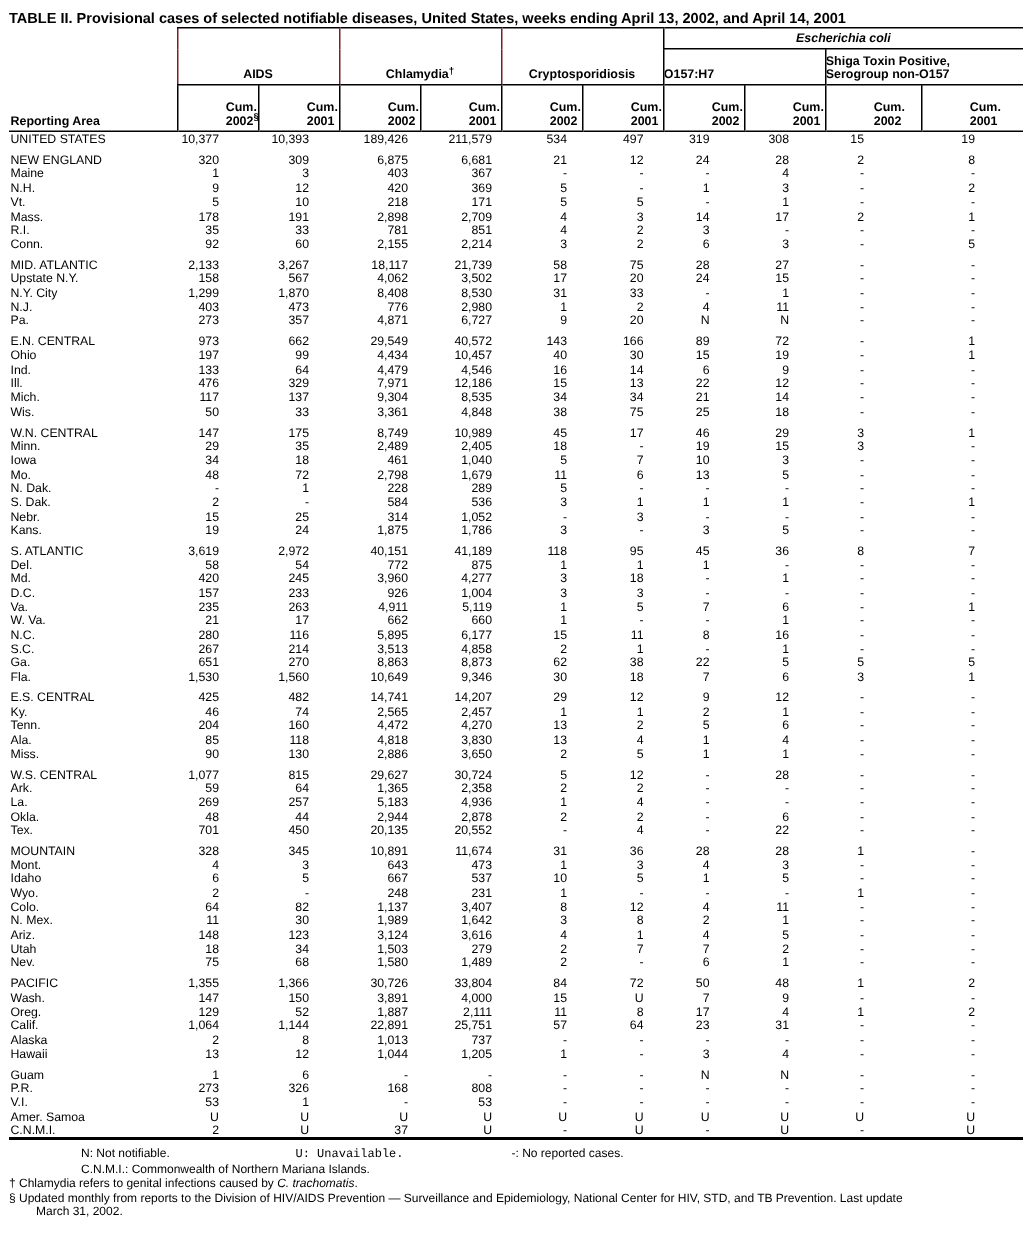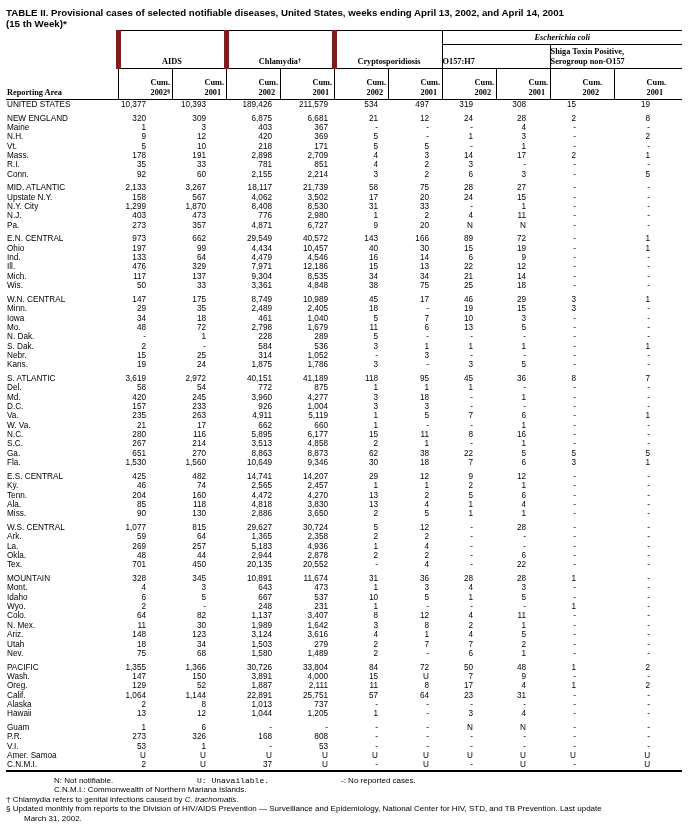--- a/index.html
+++ b/index.html
@@ -1,23 +1,23 @@
 <!DOCTYPE html>
 <html><head>
 <meta charset="utf-8">
 <style>
   html,body{margin:0;padding:0;background:#fff;color:#000;}
   body{width:689px;font-family:"Liberation Sans","DejaVu Sans",sans-serif;-webkit-font-smoothing:antialiased;}
   .page{padding:7px 4px 0 5px;}
   .title{font-weight:bold;font-size:9.7px;line-height:11.4px;letter-spacing:0;margin:0 0 0 1px;}
   table{border-collapse:collapse;table-layout:fixed;width:676px;margin-left:1px;border-bottom:2px solid #000;}
   th,td{padding:0;white-space:nowrap;overflow:hidden;}
-  thead th{font-size:8.3px;line-height:9.2px;font-family:Liberation Serif, serif;}
+  thead th{font-size:8.3px;line-height:9.2px;}
   #ra{vertical-align:bottom;text-align:left;font-weight:bold;padding:0 0 2px 1px;border-bottom:1.5px solid #000;}
-  .box{border-left:5px solid #7f1d1d;border-top:1px solid #000;border-bottom:1px solid #000;vertical-align:bottom;font-weight:bold;text-align:center;padding-bottom:2px;}
+  .box{border-left:1px solid #7f1d1d;border-top:1px solid #000;border-bottom:1px solid #000;vertical-align:bottom;font-weight:bold;text-align:center;padding-bottom:2px;}
   .ecoli{border-left:1px solid #000;border-top:1px solid #000;border-bottom:1px solid #000;font-style:italic;font-weight:bold;text-align:center;height:13px;vertical-align:middle;}
   .subgrp{border-left:1px solid #000;border-bottom:1px solid #000;vertical-align:bottom;font-weight:bold;text-align:left;height:21px;padding-bottom:2px;}
   .cum{border-left:1px solid #000;border-bottom:1.5px solid #000;font-weight:bold;text-align:center;vertical-align:bottom;height:28px;padding-bottom:2px;}
   .cum div{line-height:9.2px;margin-left:32px;}
   sup{font-size:6.5px;vertical-align:top;line-height:1;}
   tbody td{font-size:8.2px;line-height:9.35px;}
   td.area{text-align:left;padding-left:1px;}
   td.num{text-align:right;}
   .c2{padding-right:26px;}  .c3{padding-right:20px;}
   .c4{padding-right:8px;}   .c5{padding-right:6px;}
@@ -33,21 +33,20 @@
   .note .mk{display:inline;}
   .note .cont{padding-left:9px;text-indent:0;}
 </style>
 </head>
 <body>
 
 <div class="page">
 
   <div class="title">
     <div>TABLE II. Provisional cases of selected notifiable diseases, United States, weeks ending April 13, 2002, and April 14, 2001</div>
-    <div>(15 th Week)*</div>
   </div>
 
   <table>
     <colgroup>
       <col style="width:112px">
         <col style="width:54px">
         <col style="width:54px">
       <col style="width:54px">
         <col style="width:54px">
         <col style="width:54px">

